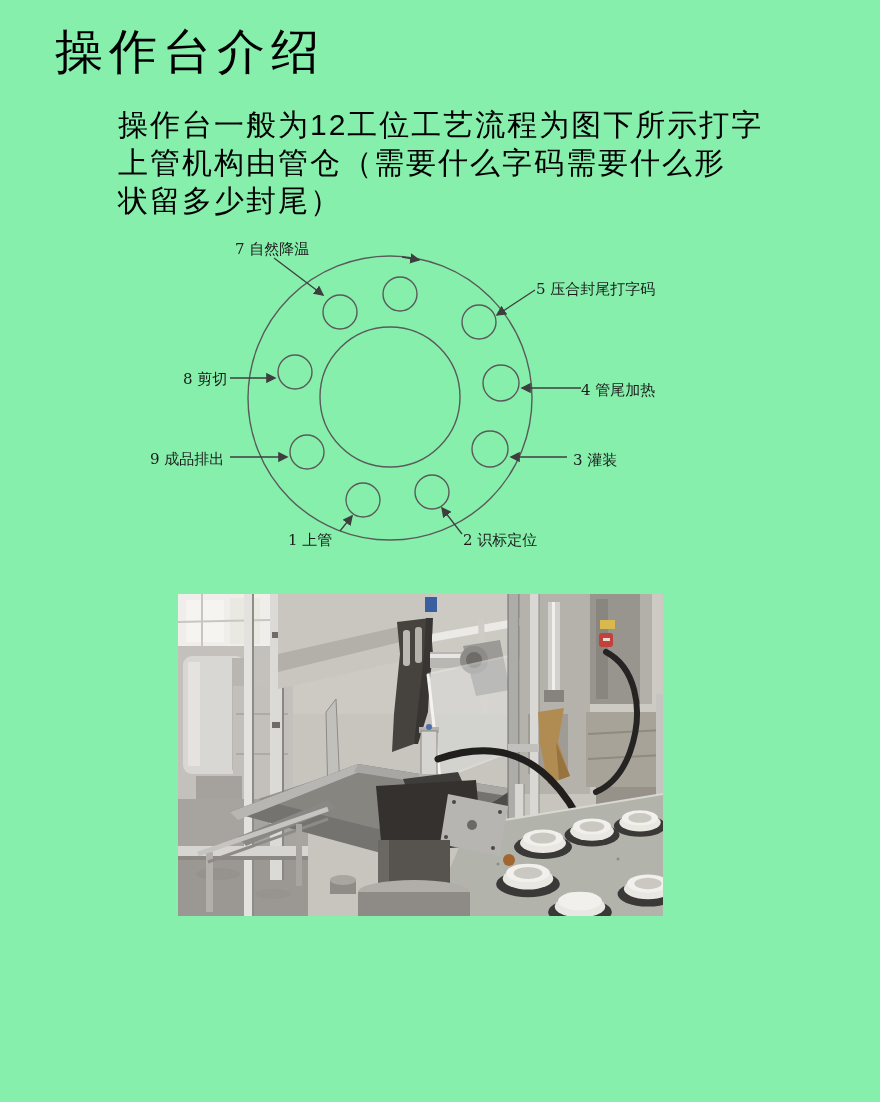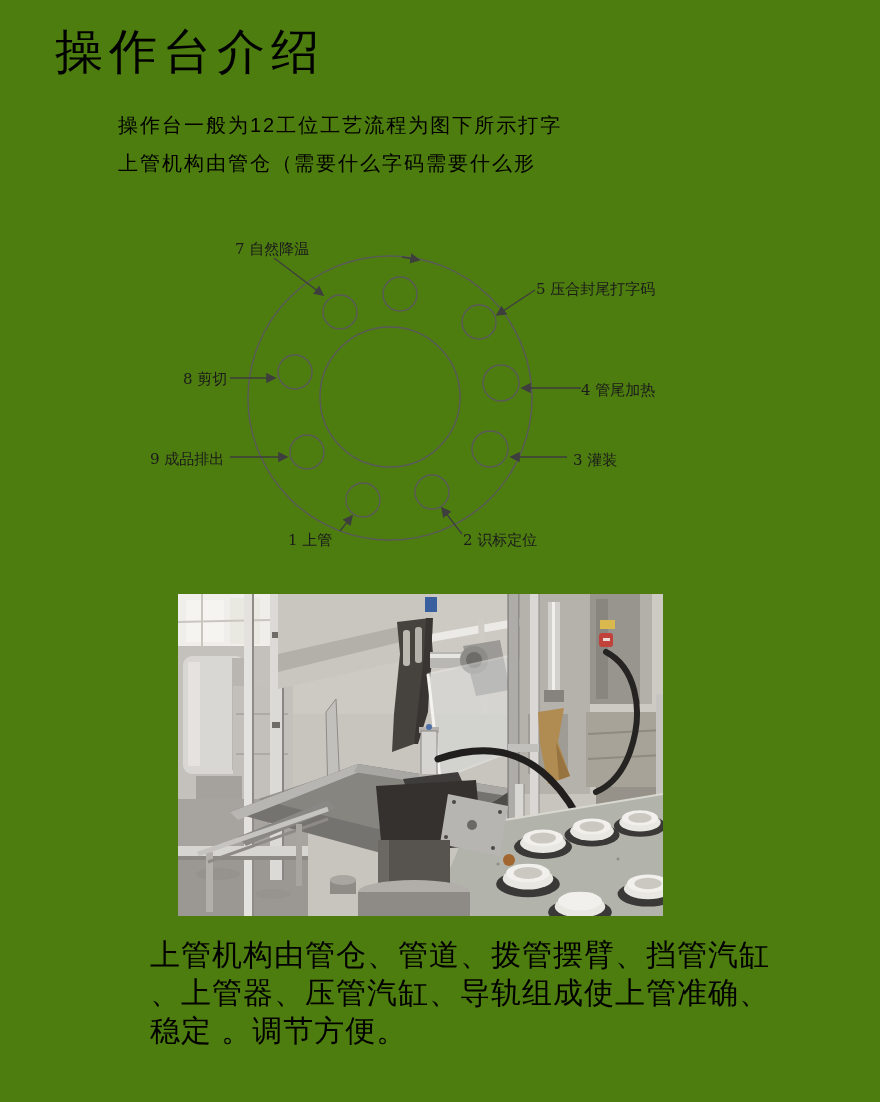--- a/index.html
+++ b/index.html
@@ -1,37 +1,38 @@
 <!DOCTYPE html>
 <html><head>
 <meta charset="utf-8">
 <style>
   html,body{margin:0;padding:0;background:#fff;}
-  .slide{position:relative;width:880px;height:1102px;background:#4d7c0f;overflow:hidden;
+  .slide{position:relative;width:880px;height:1102px;background:#86efac;overflow:hidden;
          font-family:"Liberation Sans",sans-serif;color:#000;}
   .title{position:absolute;left:55px;top:22px;margin:0;font-size:48px;line-height:60px;
          font-weight:500;letter-spacing:6px;}
-  .intro{position:absolute;left:118px;top:106px;font-size:20px;line-height:38px;letter-spacing:2px;}
+  .intro{position:absolute;left:118px;top:106px;font-size:30px;line-height:38px;letter-spacing:2px;}
   .outro{position:absolute;left:150px;top:936px;font-size:30px;line-height:38px;letter-spacing:1px;}
   .diagram{position:absolute;left:140px;top:236px;}
   .diagram .ln{fill:none;stroke:#5a5a5a;stroke-width:1.4px;}
   .diagram .arrow{fill:none;stroke:#3e3e3e;stroke-width:1.3px;}
   .diagram text{font-family:"DejaVu Serif",serif;font-size:15px;fill:#1b1b1b;}
   .photo{position:absolute;left:178px;top:594px;}
 </style>
 </head>
 <body>
 
 <div class="slide">
 
   <h1 class="title">操作台介绍</h1>
 
   <div class="intro">
     <div>操作台一般为12工位工艺流程为图下所示打字</div>
     <div>上管机构由管仓（需要什么字码需要什么形</div>
+    <div>状留多少封尾）</div>
   </div>
 
   <svg class="diagram" width="560" height="330" viewBox="0 0 560 330">
     <defs>
       <marker id="arw" markerWidth="8" markerHeight="8" viewBox="0 0 10 10" refX="8.5" refY="5" orient="auto">
         <path d="M0,0 L10,5 L0,10 z" fill="#3e3e3e"></path>
       </marker>
     </defs>
 
     <circle class="ln" cx="250" cy="162" r="142"></circle>
@@ -240,19 +241,14 @@
       <rect x="152" y="286" width="26" height="14" fill="#8f8c88"></rect>
       <ellipse cx="165" cy="286" rx="13" ry="5" fill="#a9a6a2"></ellipse>
       <rect x="200" y="246" width="72" height="62" fill="#57534e"></rect>
       <rect x="200" y="246" width="11" height="62" fill="#6b6864"></rect>
       <ellipse cx="236" cy="303" rx="56" ry="12" fill="#9f9c98"></ellipse>
       <ellipse cx="236" cy="298" rx="56" ry="12" fill="#b1aeaa"></ellipse>
       <rect x="180" y="298" width="112" height="24" fill="#8e8b87"></rect>
     </g>
   </svg>
 
-  <div class="outro">
-    <div>上管机构由管仓、管道、拨管摆臂、挡管汽缸</div>
-    <div>、上管器、压管汽缸、导轨组成使上管准确、</div>
-    <div>稳定 。调节方便。</div>
-  </div>
 
 </div>
 
 </body></html>

